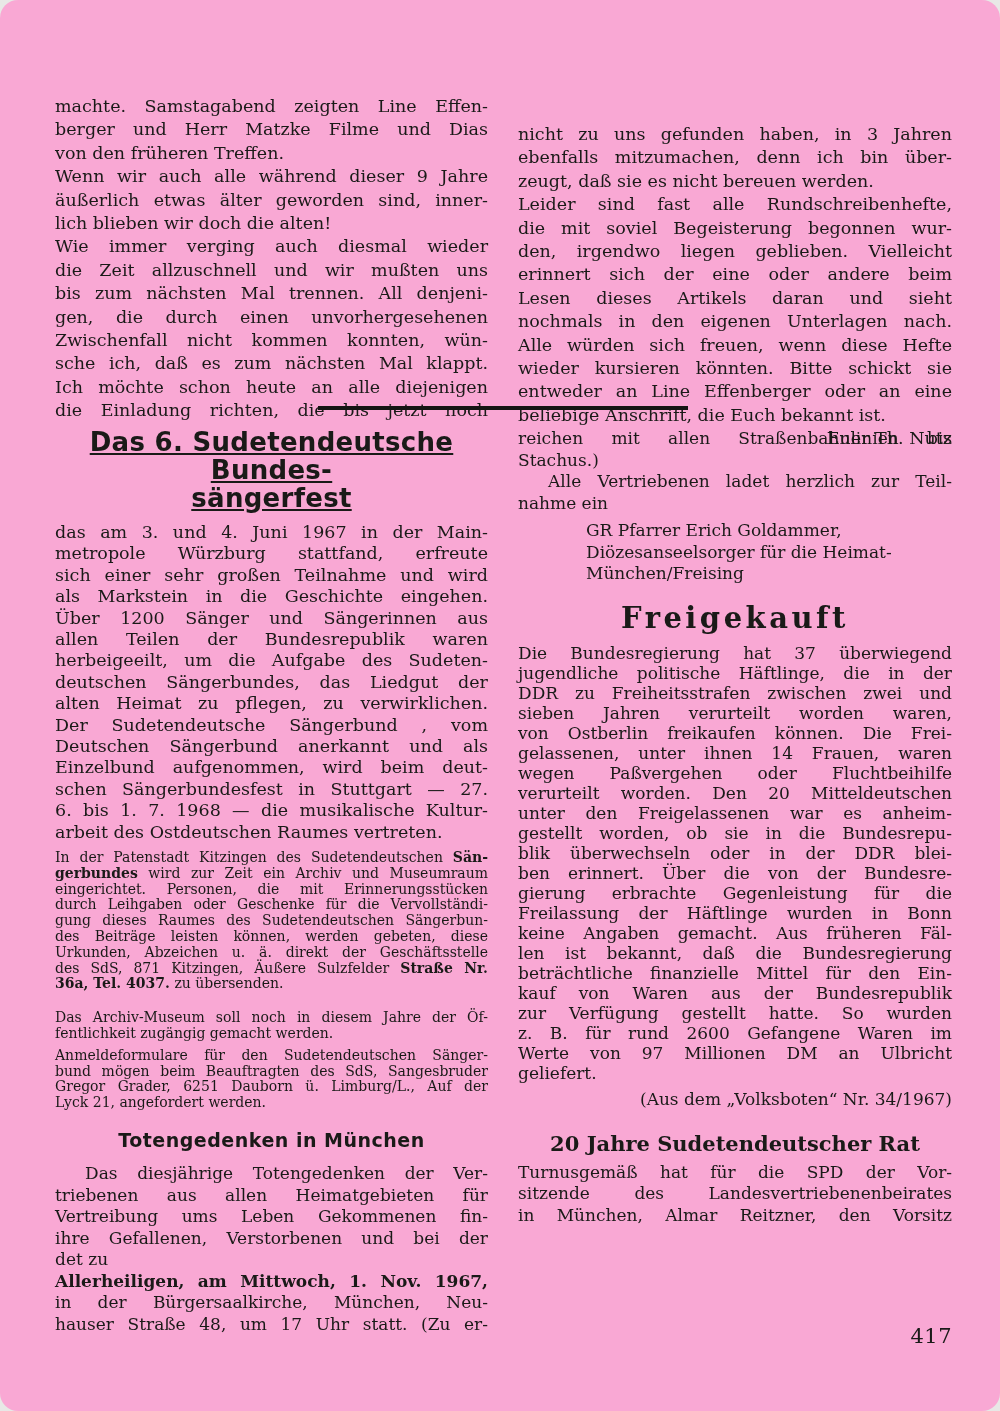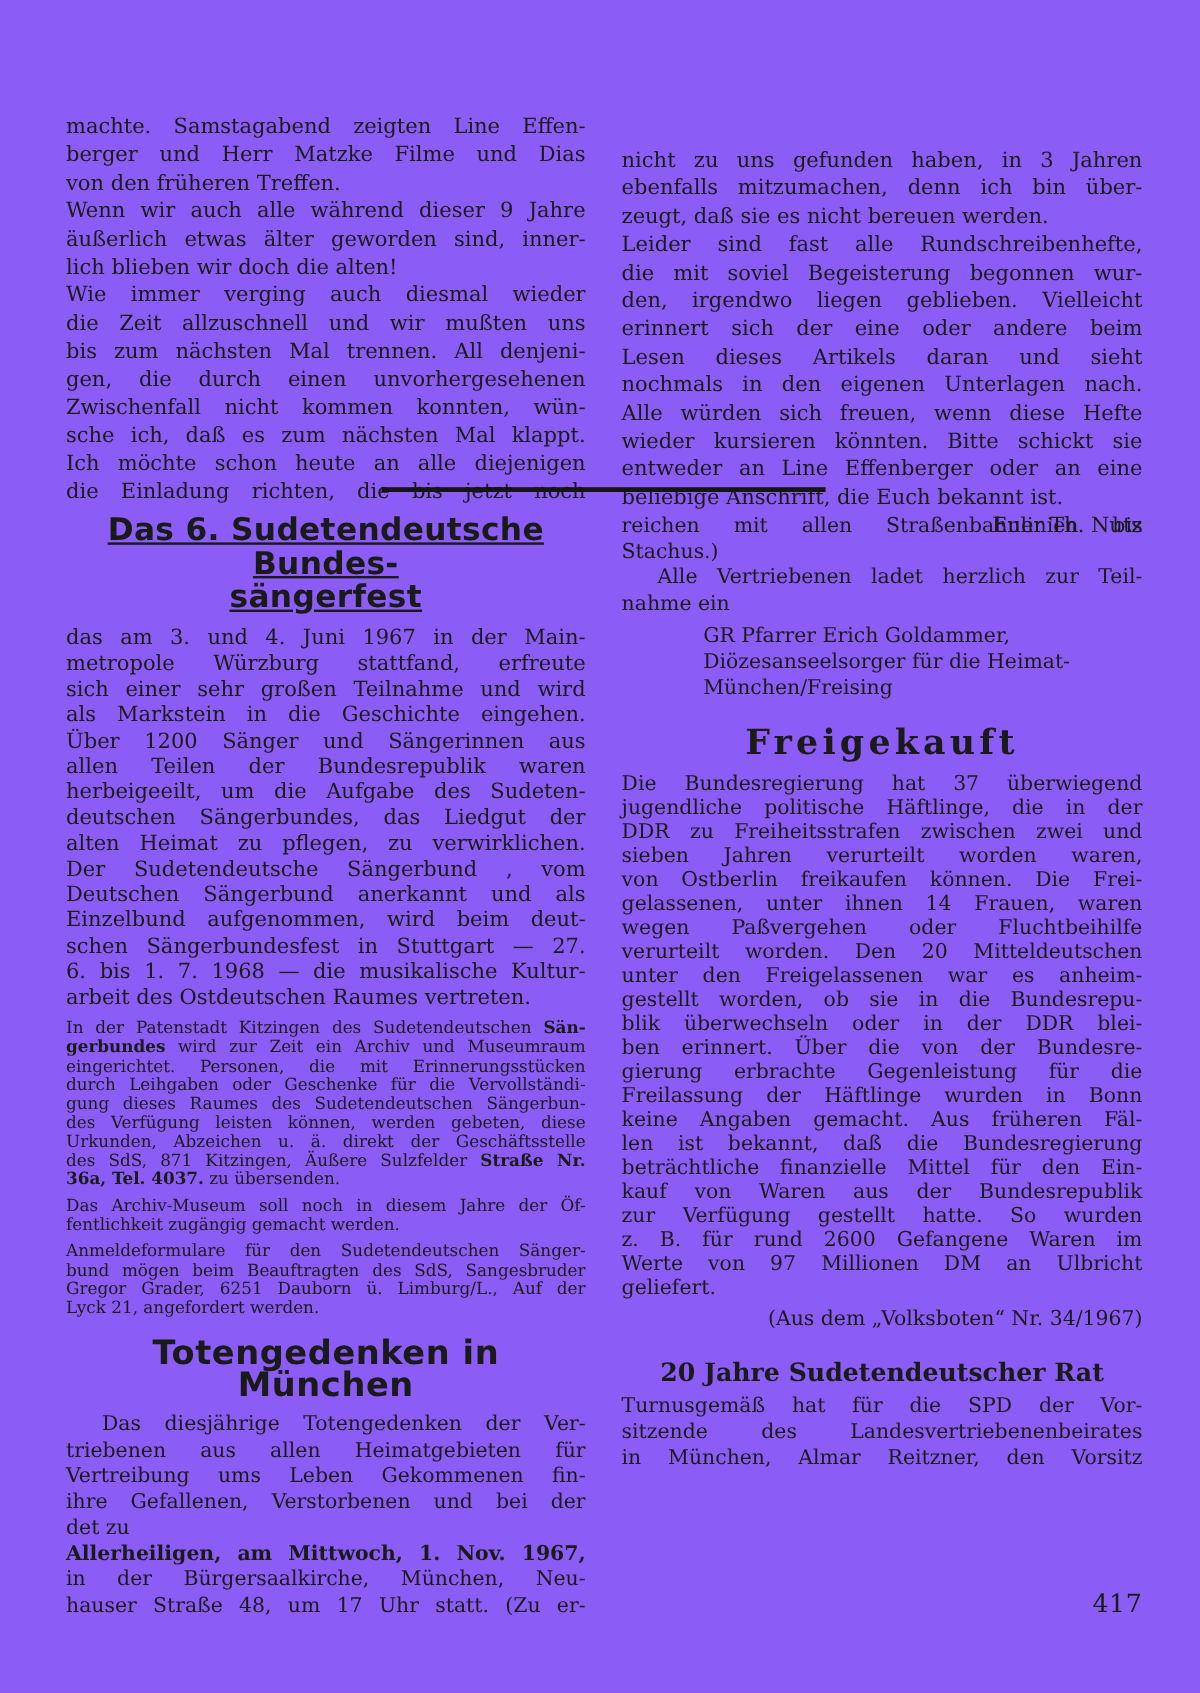--- a/index.html
+++ b/index.html
@@ -1,41 +1,42 @@
 <!DOCTYPE html>
 <html><head>
 <meta charset="utf-8">
 <style>
   html,body{margin:0;padding:0;}
   body{background:#e8e8e6;}
   .page{
     position:relative;
     width:1000px;height:1411px;
-    background:#8b5cf6;
+    background:#f9a8d4;
     color:#1a1a18;
     font-family:"DejaVu Serif", serif;
     overflow:hidden;
+    border-radius:18px;
   }
   .col{position:absolute;}
   .col-top-left{left:55px;top:95px;width:433px;}
   .col-top-right{left:518px;top:95px;width:434px;margin-top:28px;}
   .col-bot-left{left:55px;top:428px;width:433px;}
   .col-bot-right{left:518px;top:428px;width:434px;}
   .divider{position:absolute;left:318px;top:406px;width:370px;height:4px;background:#151513;}
   .line{white-space:normal;}
   .just{text-align:justify;text-align-last:justify;-moz-text-align-last:justify;}
   .endline{text-align-last:left;-moz-text-align-last:left;}
   .indent{text-indent:30px;}
   .body-a{font-size:17.5px;line-height:23.4px;}
   .body-b{font-size:17.5px;line-height:21.4px;}
   .body-c{font-size:17px;line-height:20px;}
   .body-d{font-size:17px;line-height:21.5px;}
   .small{font-size:14px;line-height:15.8px;}
   .h-sans{font-family:"DejaVu Sans", sans-serif;font-weight:bold;font-size:26px;line-height:28px;letter-spacing:0.3px;text-decoration:underline;}
-  .h-sans2{font-family:"DejaVu Sans", sans-serif;font-weight:bold;font-size:28px;line-height:26px;letter-spacing:0.5px;}
+  .h-sans2{font-family:"DejaVu Sans", sans-serif;font-weight:bold;font-size:19px;line-height:26px;letter-spacing:0.5px;}
   .h-slab{font-weight:bold;font-size:29px;line-height:34px;letter-spacing:3.5px;}
   .h-serif{font-weight:bold;font-size:21px;line-height:25px;}
   .page-number{
     position:absolute;right:48px;top:1324px;
     font-size:21px;font-weight:500;letter-spacing:0.5px;
   }
   b{font-weight:bold;}
 </style>
 </head>
 <body>
@@ -107,26 +108,26 @@
         <div class="line just">schen Sängerbundesfest in Stuttgart — 27.</div>
         <div class="line just">6. bis 1. 7. 1968 — die musikalische Kultur-</div>
         <div class="line just endline">arbeit des Ostdeutschen Raumes vertreten.</div>
       </div>
       <div class="block small" style="margin-top: 7px;">
         <div class="line just">In der Patenstadt Kitzingen des Sudetendeutschen <b>Sän-</b></div>
         <div class="line just"><b>gerbundes</b> wird zur Zeit ein Archiv und Museumraum</div>
         <div class="line just">eingerichtet. Personen, die mit Erinnerungsstücken</div>
         <div class="line just">durch Leihgaben oder Geschenke für die Vervollständi-</div>
         <div class="line just">gung dieses Raumes des Sudetendeutschen Sängerbun-</div>
-        <div class="line just">des Verfügung leisten können, werden gebeten, diese</div>
+        <div class="line just">des Beiträge leisten können, werden gebeten, diese</div>
         <div class="line just">Urkunden, Abzeichen u. ä. direkt der Geschäftsstelle</div>
         <div class="line just">des SdS, 871 Kitzingen, Äußere Sulzfelder <b>Straße Nr.</b></div>
         <div class="line just endline"><b>36a, Tel. 4037.</b> zu übersenden.</div>
       </div>
-      <div class="block small" style="margin-top: 6px;">
+      <div class="block small" style="margin-top: 18px;">
         <div class="line just">Das Archiv-Museum soll noch in diesem Jahre der Öf-</div>
         <div class="line just endline">fentlichkeit zugängig gemacht werden.</div>
       </div>
       <div class="block small" style="margin-top: 6px;">
         <div class="line just">Anmeldeformulare für den Sudetendeutschen Sänger-</div>
         <div class="line just">bund mögen beim Beauftragten des SdS, Sangesbruder</div>
         <div class="line just">Gregor Grader, 6251 Dauborn ü. Limburg/L., Auf der</div>
         <div class="line just endline">Lyck 21, angefordert werden.</div>
       </div>
       <div class="block h-sans2" style="margin-top: 16px;">

